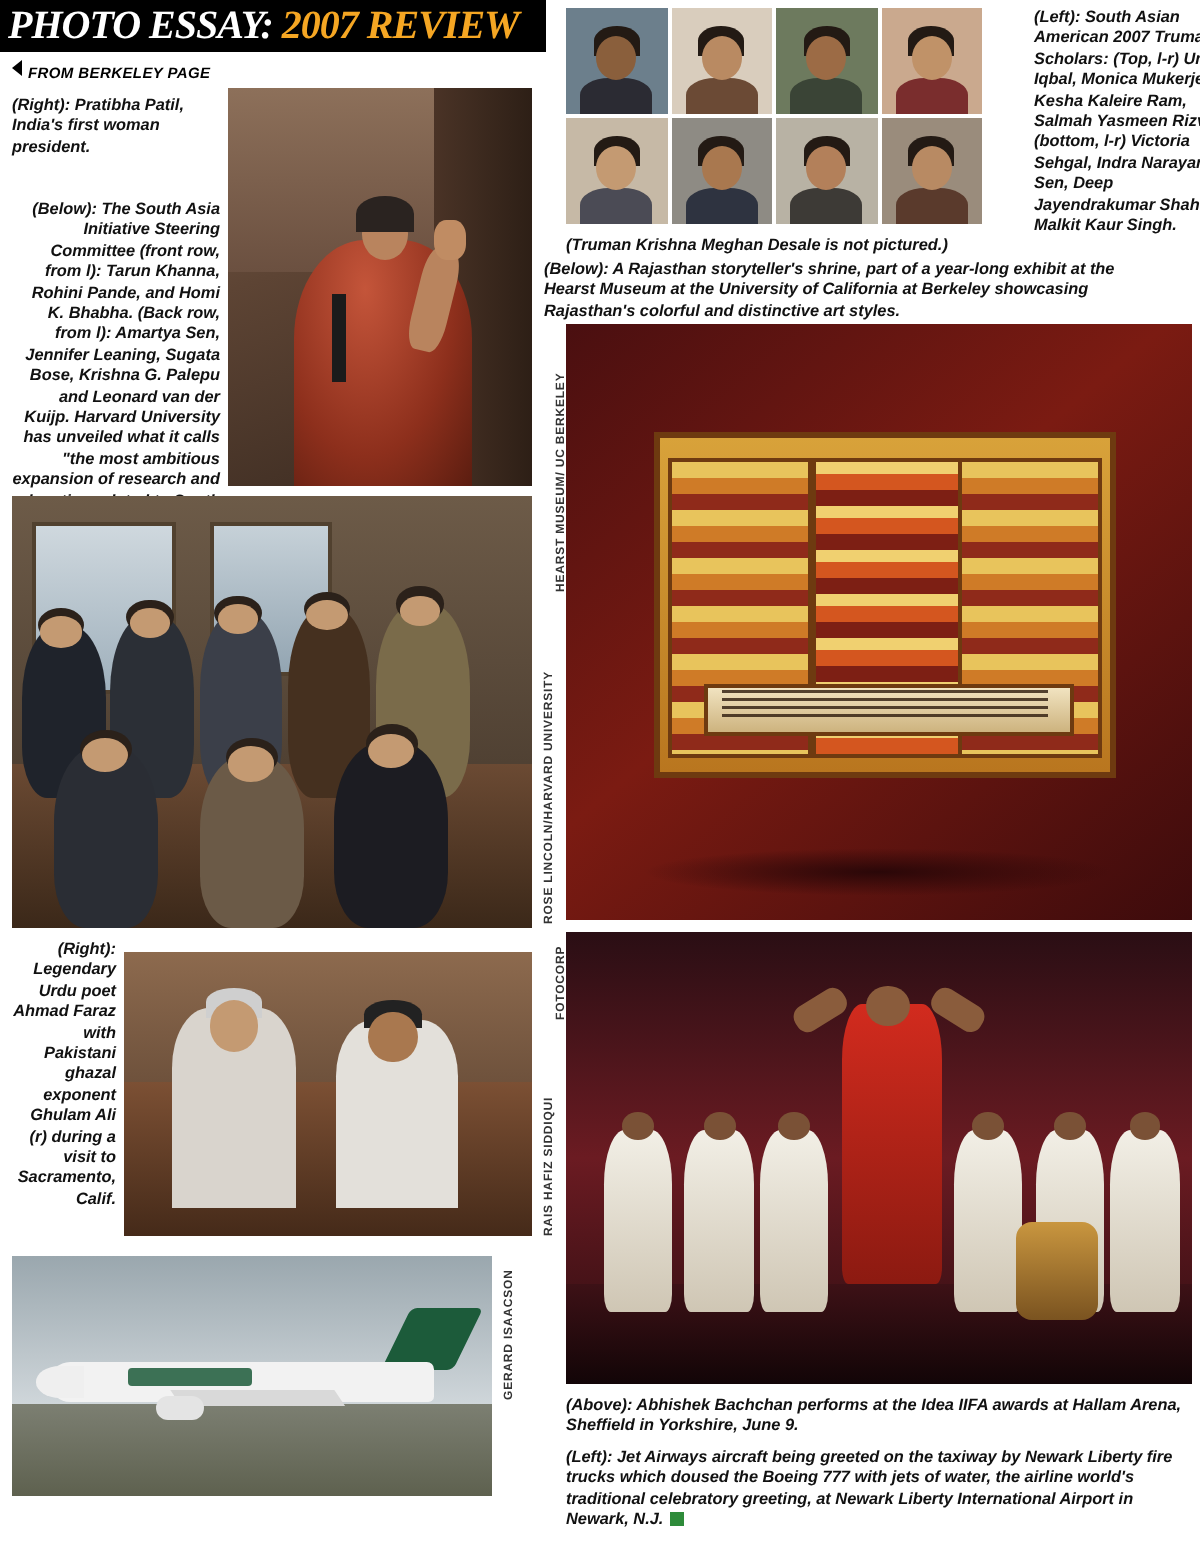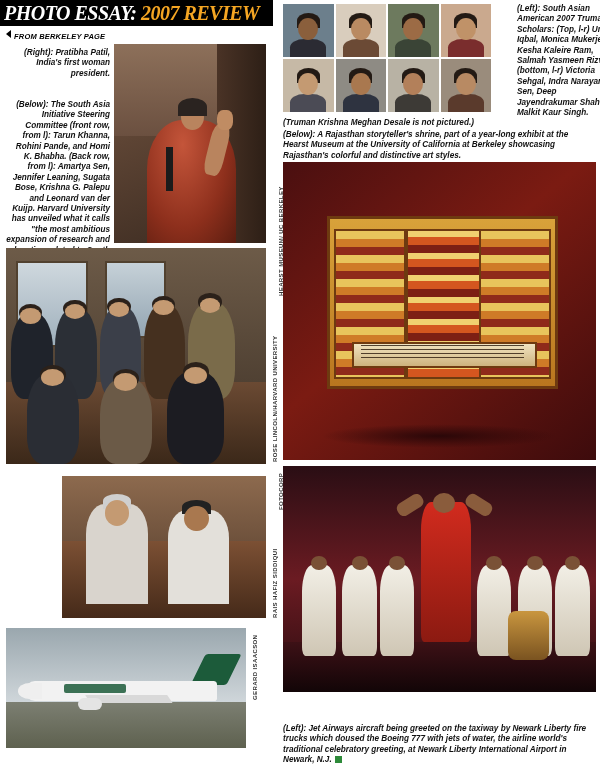--- a/index.html
+++ b/index.html
@@ -40,21 +40,21 @@
   
   .cap{
     font-size:8.2px;line-height:10.4px;
     font-style:italic;font-weight:bold;
     color:#111;
   }
 
   
   .cap-patil{
     position:absolute;left:6px;top:48px;width:104px;
-    text-align:right;
+    text-align:left;
   }
 
   .photo{position:relative;overflow:hidden;background:#ccc;}
 
   .img-patil{
     position:absolute;left:114px;top:44px;width:152px;height:199px;
   }
   
   .img-patil .bg{position:absolute;inset:0;background:linear-gradient(160deg,#7a5d4a 0%,#5d4434 40%,#3a2a20 100%);}
   .img-patil .wall{position:absolute;left:0;top:0;width:100%;height:46%;background:linear-gradient(180deg,#8d705a,#6b5040);}
@@ -132,21 +132,21 @@
   .grid .cell .bd{position:absolute;left:14%;top:66%;width:72%;height:40%;border-radius:40% 40% 0 0;}
 
   .cap-scholars{
     position:absolute;left:496px;top:4px;width:100px;margin-left:21px;
   }
 
   .cap-truman-note{
     position:absolute;left:283px;top:118px;width:312px;
   }
   .cap-rajasthan{
-    position:absolute;left:283px;top:130px;width:312px;
+    position:absolute;left:272px;top:130px;width:312px;
   }
 
   .img-shrine{
     position:absolute;left:283px;top:162px;width:313px;height:298px;
   }
   .img-shrine .bg{position:absolute;inset:0;background:linear-gradient(140deg,#4a0f10 0%,#7b1b12 45%,#3d0b0c 100%);}
   .img-shrine .box{position:absolute;left:14%;top:18%;width:72%;height:56%;background:linear-gradient(180deg,#d8a23a,#b9761f);border:3px solid #6e3a10;}
   .img-shrine .panelL{position:absolute;left:2%;top:6%;width:30%;height:88%;background:repeating-linear-gradient(180deg,#e8c45c 0 8px,#cf7b27 8px 16px,#8f2a1a 16px 24px);border:2px solid #6e3a10;}
   .img-shrine .panelR{position:absolute;right:2%;top:6%;width:30%;height:88%;background:repeating-linear-gradient(180deg,#e8c45c 0 8px,#cf7b27 8px 16px,#8f2a1a 16px 24px);border:2px solid #6e3a10;}
   .img-shrine .panelC{position:absolute;left:34%;top:6%;width:32%;height:88%;background:repeating-linear-gradient(180deg,#f0d070 0 6px,#d4561f 6px 14px,#7d1f14 14px 22px);border:2px solid #6e3a10;}
@@ -233,20 +233,21 @@
     <div class="f" style="left:13.5%;top:56%;width:9%;height:8%;"></div>
     <div class="p" style="left:36%;top:60%;width:20%;height:40%;background:#6b5a47;"></div>
     <div class="h" style="left:41%;top:56%;width:10%;height:9%;"></div>
     <div class="f" style="left:41.5%;top:58%;width:9%;height:8%;"></div>
     <div class="p" style="left:62%;top:57%;width:22%;height:43%;background:#1c1c22;"></div>
     <div class="h" style="left:68%;top:53%;width:10%;height:9%;"></div>
     <div class="f" style="left:68.5%;top:55%;width:9%;height:8%;"></div>
   </div>
   <div class="credit" style="left:272px;top:462px;">ROSE LINCOLN/HARVARD UNIVERSITY</div>
 
+  <div class="cap cap-urdu">(Right): Legendary Urdu poet Ahmad Faraz with Pakistani ghazal exponent Ghulam Ali (r) during a visit to Sacramento, Calif.</div>
   <div class="photo img-urdu">
     <div class="bg"></div>
       <div class="sofa"></div>
     <div class="m1"></div>
       <div class="m1h"></div>
       <div class="m1f"></div>
     <div class="m2"></div>
       <div class="m2h"></div>
       <div class="m2f"></div>
   </div>
@@ -349,17 +350,18 @@
     <div class="d" style="left:87%"></div>
       <div class="dh" style="left:90%;bottom:54%"></div>
     <div class="drum"></div>
     <div class="armL"></div>
       <div class="armR"></div>
     <div class="man"></div>
       <div class="manhead"></div>
   </div>
   <div class="credit" style="left:278px;top:510px;">FOTOCORP</div>
 
+  <div class="cap cap-iifa">(Above): Abhishek Bachchan performs at the Idea IIFA awards at Hallam Arena, Sheffield in Yorkshire, June 9.</div>
   <div class="cap cap-jet">
     <span>(Left): Jet Airways aircraft being greeted on the taxiway by Newark Liberty fire trucks which doused the Boeing 777 with jets of water, the airline world's traditional celebratory greeting, at Newark Liberty International Airport in Newark, N.J.</span><span class="endmark"></span>
   </div>
 
 </div>
 
 </body></html>

